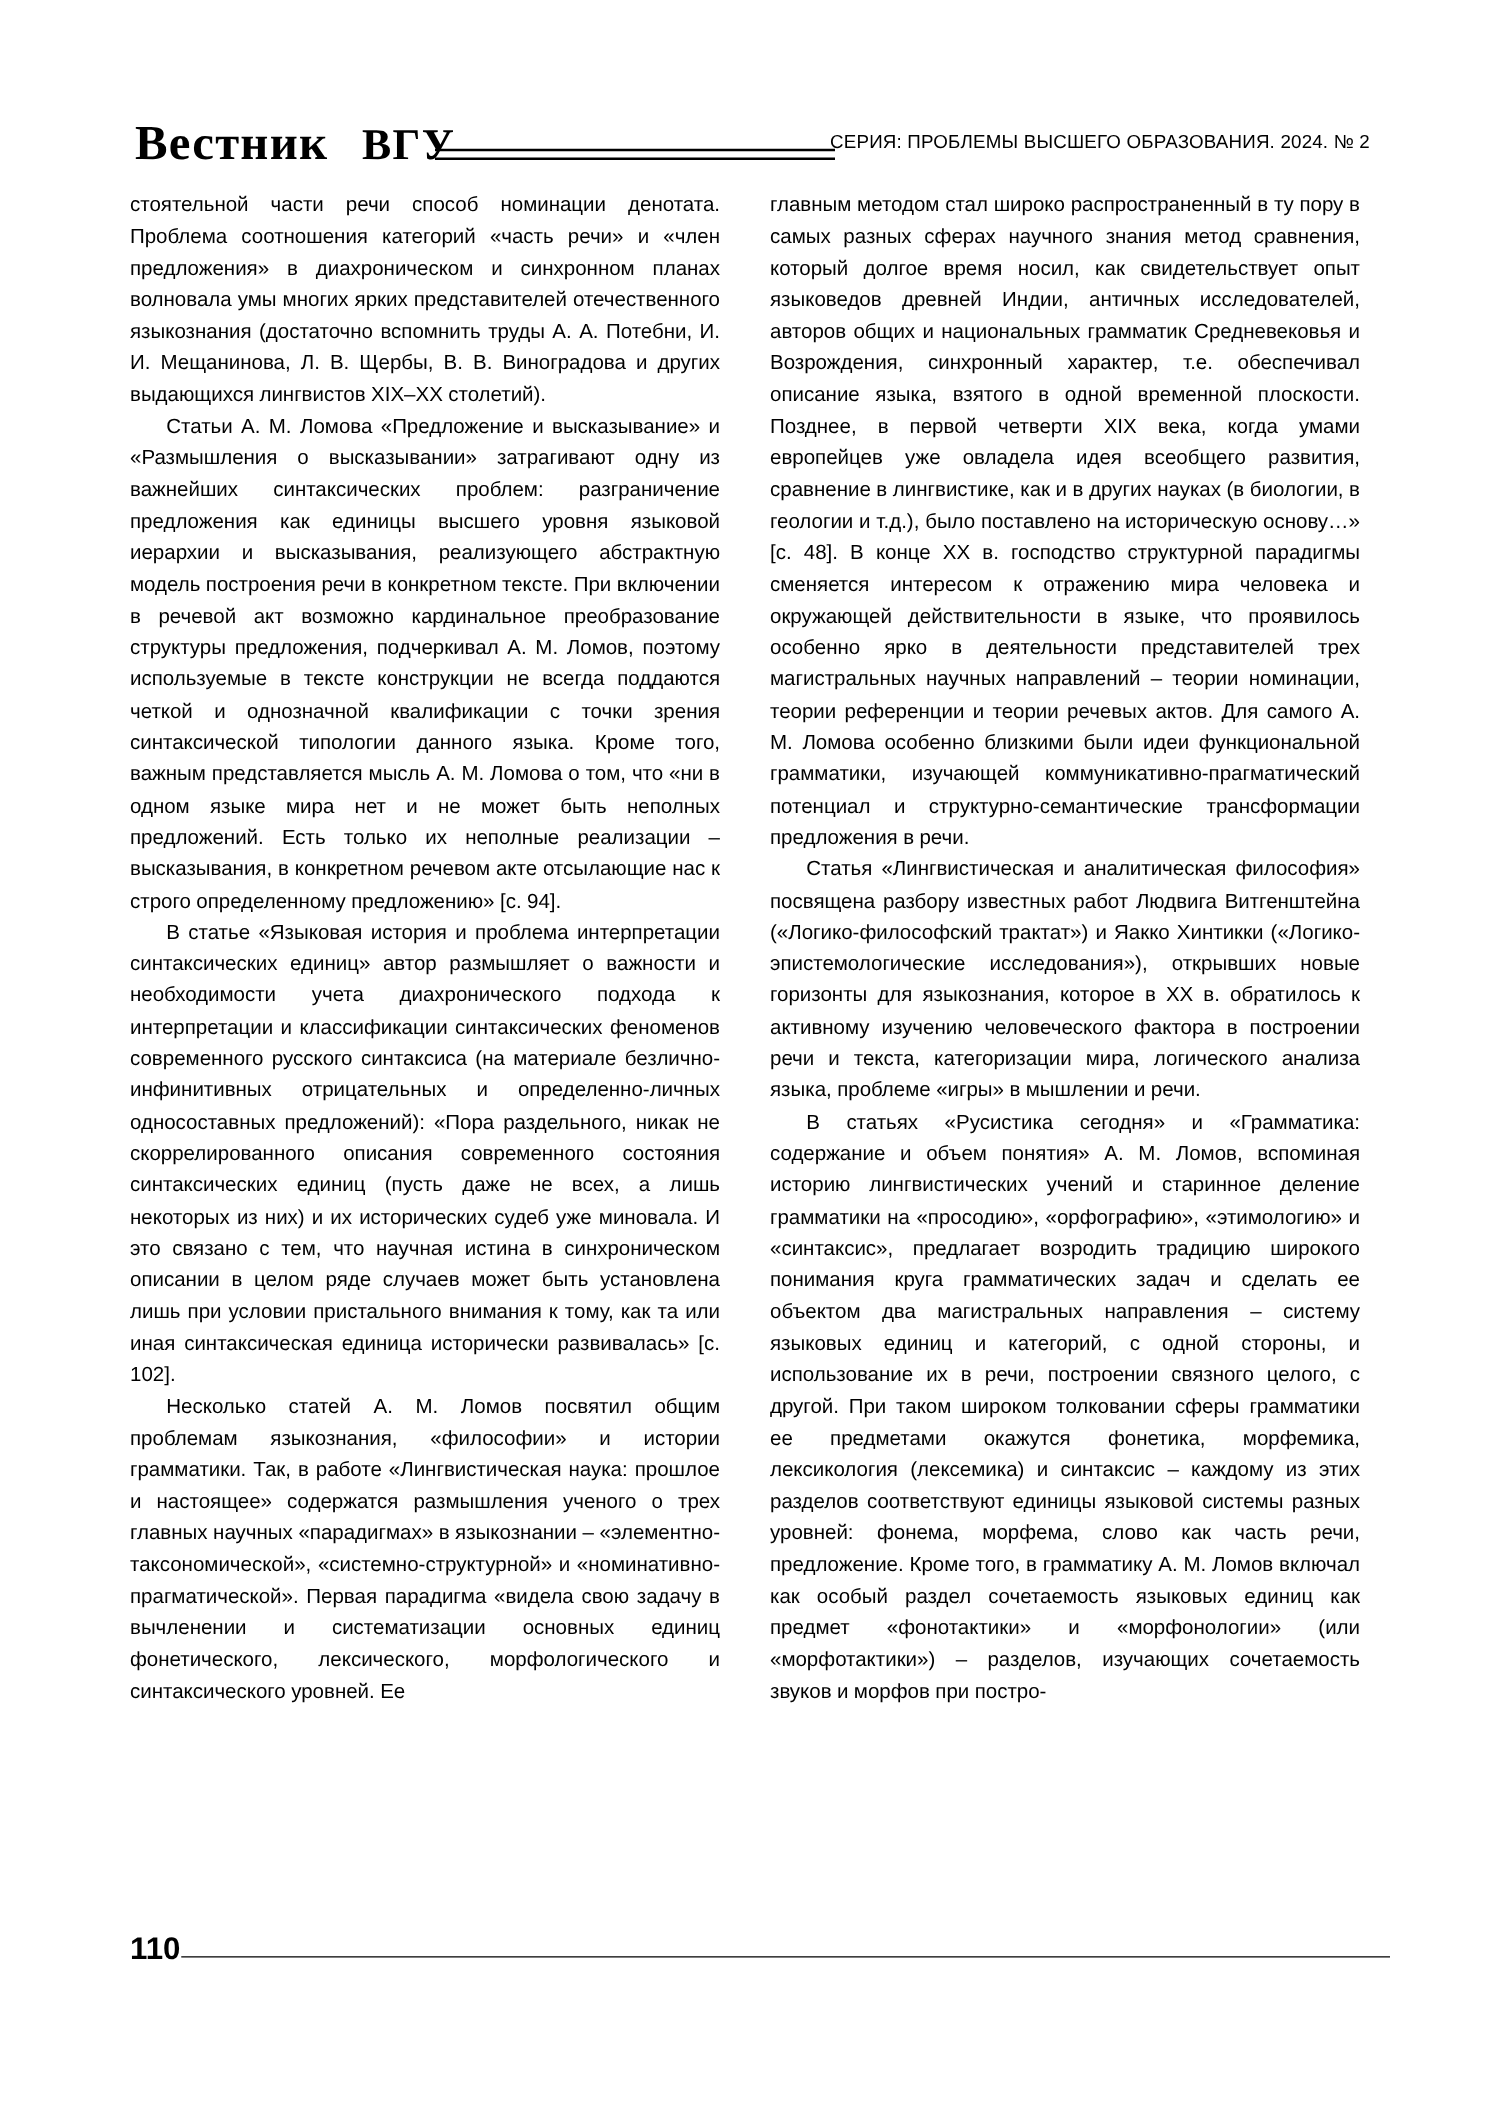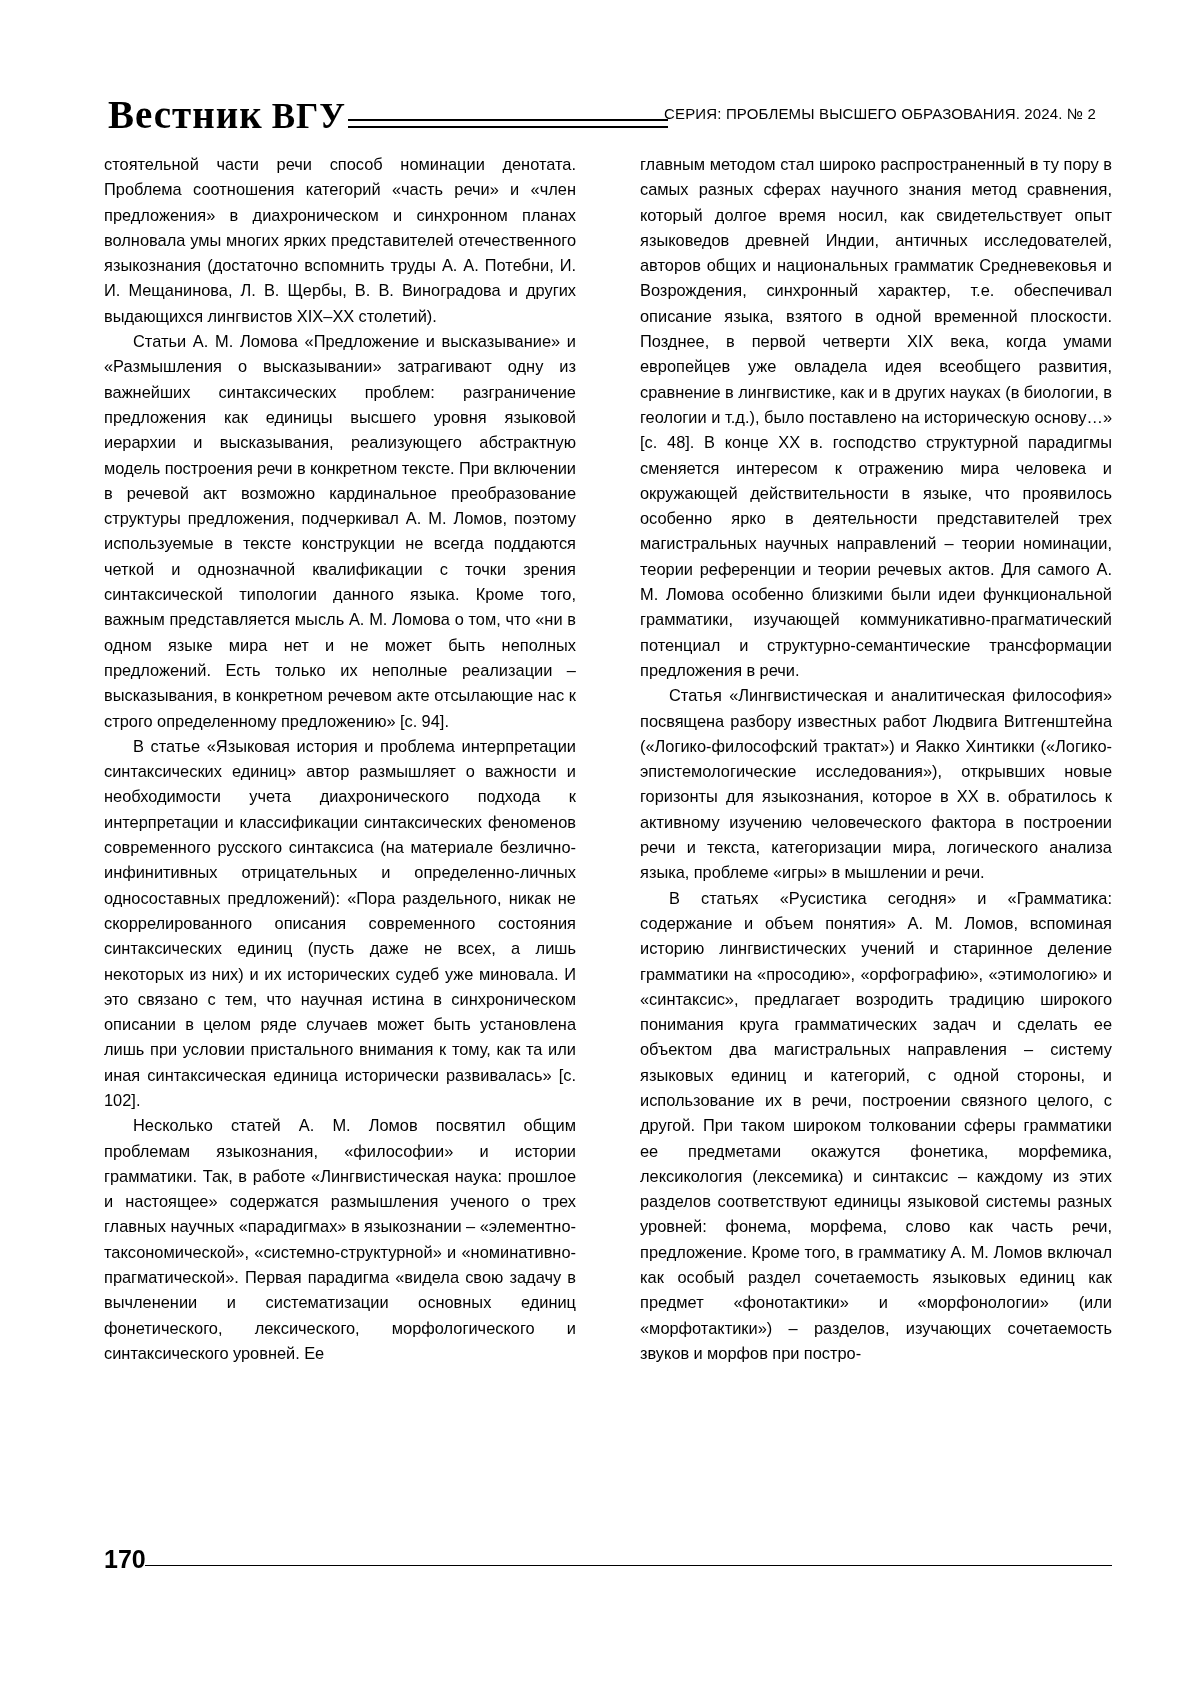--- a/index.html
+++ b/index.html
@@ -38,21 +38,21 @@
     white-space: nowrap;
     letter-spacing: 0.5px;
   }
   .journal-title .word1 {
     font-size: 39px;
     letter-spacing: 1px;
   }
   .journal-title .word2 {
     font-size: 35px;
     letter-spacing: 1px;
-    margin-left: 9px;
+    margin-left: 27px;
   }
   .header-rule {
     position: absolute;
     left: 240px;
     top: 27px;
     width: 320px;
     height: 0;
     border-top: 2px solid #000;
     border-bottom: 2px solid #000;
     height: 5px;
@@ -66,21 +66,21 @@
     letter-spacing: 0.15px;
     white-space: nowrap;
   }
   
   .columns {
     position: absolute;
     left: 104px;
     top: 152px;
     width: 1008px;
     display: flex;
-    gap: 64px;
+    gap: 40px;
   }
   .col {
     width: 472px;
   }
   .col p {
     margin: 0;
     font-size: 16.4px;
     line-height: 25.3px;
     text-align: justify;
     text-indent: 29px;
@@ -135,17 +135,17 @@
       <p>Несколько статей А. М. Ломов посвятил общим проблемам языкознания, «философии» и истории грамматики. Так, в работе «Лингвистическая наука: прошлое и настоящее» содержатся размышления ученого о трех главных научных «парадигмах» в языкознании – «элементно-таксономической», «системно-структурной» и «номинативно-прагматической». Первая парадигма «видела свою задачу в вычленении и систематизации основных единиц фонетического, лексического, морфологического и синтаксического уровней. Ее</p>
     </div>
     <div class="col">
       <p class="noindent">главным методом стал широко распространенный в ту пору в самых разных сферах научного знания метод сравнения, который долгое время носил, как свидетельствует опыт языковедов древней Индии, античных исследователей, авторов общих и национальных грамматик Средневековья и Возрождения, синхронный характер, т.е. обеспечивал описание языка, взятого в одной временной плоскости. Позднее, в первой четверти XIX века, когда умами европейцев уже овладела идея всеобщего развития, сравнение в лингвистике, как и в других науках (в биологии, в геологии и т.д.), было поставлено на историческую основу…» [с. 48]. В конце XX в. господство структурной парадигмы сменяется интересом к отражению мира человека и окружающей действительности в языке, что проявилось особенно ярко в деятельности представителей трех магистральных научных направлений – теории номинации, теории референции и теории речевых актов. Для самого А. М. Ломова особенно близкими были идеи функциональной грамматики, изучающей коммуникативно-прагматический потенциал и структурно-семантические трансформации предложения в речи.</p>
       <p>Статья «Лингвистическая и аналитическая философия» посвящена разбору известных работ Людвига Витгенштейна («Логико-философский трактат») и Яакко Хинтикки («Логико-эпистемологические исследования»), открывших новые горизонты для языкознания, которое в XX в. обратилось к активному изучению человеческого фактора в построении речи и текста, категоризации мира, логического анализа языка, проблеме «игры» в мышлении и речи.</p>
       <p>В статьях «Русистика сегодня» и «Грамматика: содержание и объем понятия» А. М. Ломов, вспоминая историю лингвистических учений и старинное деление грамматики на «просодию», «орфографию», «этимологию» и «синтаксис», предлагает возродить традицию широкого понимания круга грамматических задач и сделать ее объектом два магистральных направления – систему языковых единиц и категорий, с одной стороны, и использование их в речи, построении связного целого, с другой. При таком широком толковании сферы грамматики ее предметами окажутся фонетика, морфемика, лексикология (лексемика) и синтаксис – каждому из этих разделов соответствуют единицы языковой системы разных уровней: фонема, морфема, слово как часть речи, предложение. Кроме того, в грамматику А. М. Ломов включал как особый раздел сочетаемость языковых единиц как предмет «фонотактики» и «морфонологии» (или «морфотактики») – разделов, изучающих сочетаемость звуков и морфов при постро-</p>
     </div>
   </div>
 
   <div class="footer">
-    <div class="page-number">170</div>
+    <div class="page-number">110</div>
     <div class="footer-rule"></div>
   </div>
 
 </div>
 
 </body></html>

